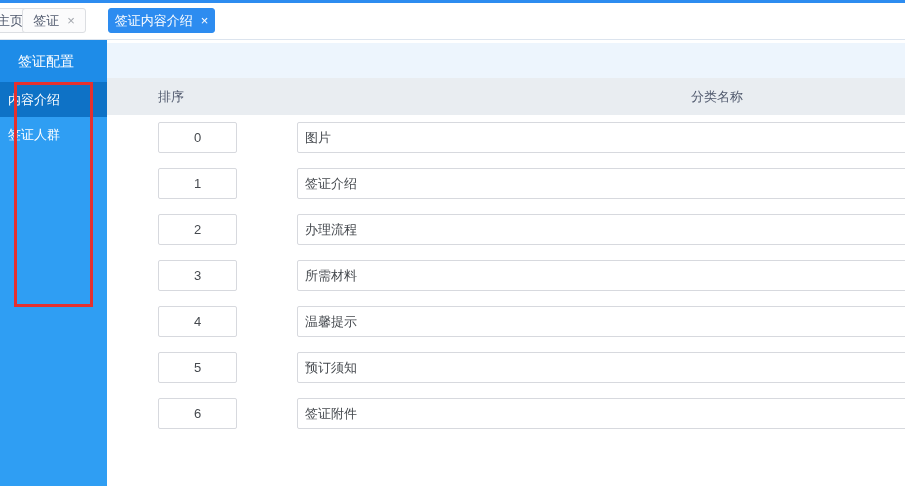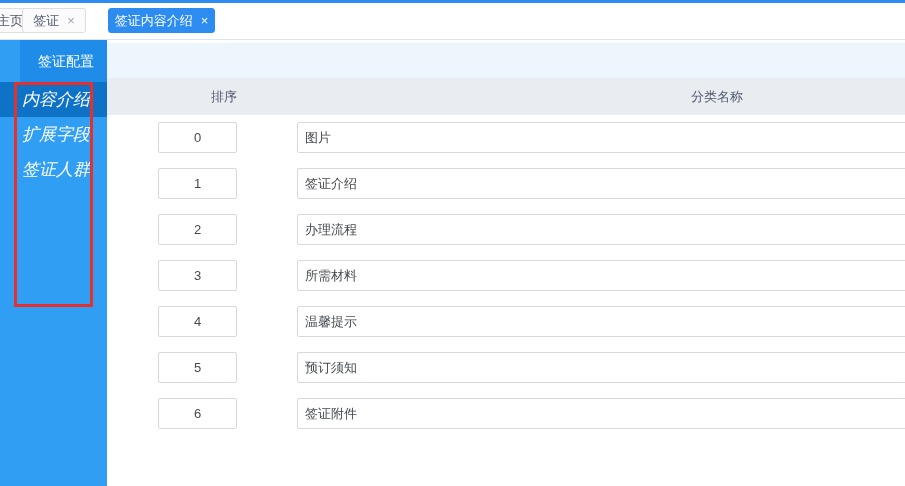--- a/index.html
+++ b/index.html
@@ -30,25 +30,25 @@
     background:#2d8cf0; border-color:#2d8cf0; color:#ffffff;
   }
   .tab.active .close { color:#ffffff; }
   
   .sidebar {
     position:absolute; left:0; top:40px; width:107px; height:446px;
     background:#2f9ef3; color:#ffffff;
   }
   .sidebar-title {
     height:42px; line-height:42px; padding-left:18px;
-    font-size:14px; background:#1e8ce8; color:#ffffff;margin-left:20px;
+    font-size:14px; background:#1e8ce8; color:#ffffff;
   }
   .side-item {
-    height:35px; line-height:35px; padding-left:22px;
-    font-size:17px; color:#ffffff; cursor:pointer;font-style:italic;
+    height:35px; line-height:35px; padding-left:8px;
+    font-size:13px; color:#ffffff; cursor:pointer;
   }
   .side-item.active { background:#0e72c6; }
   
   .annotation-rect {
     position:absolute; left:14px; top:82px; width:79px; height:225px;
     border:3px solid #e5302e; background:transparent; z-index:5;
     pointer-events:none;
   }
   
   .content {
@@ -58,21 +58,21 @@
   .toolbar-band {
     position:absolute; left:0; top:3px; width:798px; height:35px;
     background:#edf5fd;
   }
   .table-header {
     position:absolute; left:0; top:38px; width:1100px; height:37px;
     background:#e9edf1; font-size:13px; color:#515a6e;
   }
   .th-sort {
     position:absolute; left:51px; top:0; width:79px; height:37px;
-    line-height:37px; text-align:right;
+    line-height:37px; text-align:left;
   }
   .th-name {
     position:absolute; left:190px; top:0; width:840px; height:37px;
     line-height:37px; text-align:center;
   }
   .row { position:absolute; left:0; width:798px; height:31px; }
   .sort-input {
     position:absolute; left:51px; top:0; width:79px; height:31px;
     border:1px solid #d7d9de; border-radius:2px; background:#ffffff;
     text-align:center; font-size:13px; color:#45494e;
@@ -102,21 +102,20 @@
     </div>
     <div class="tab active">
       <span>签证内容介绍</span>
       <span class="close">×</span>
     </div>
   </div>
 
   <div class="sidebar">
     <div class="sidebar-title">签证配置</div>
     <div class="side-item active">内容介绍</div>
-    <div class="side-item">扩展字段</div>
     <div class="side-item">签证人群</div>
   </div>
 
   <div class="annotation-rect"></div>
 
   <div class="content">
     <div class="toolbar-band"></div>
 
     <div class="table-header">
       <div class="th-sort">排序</div>

